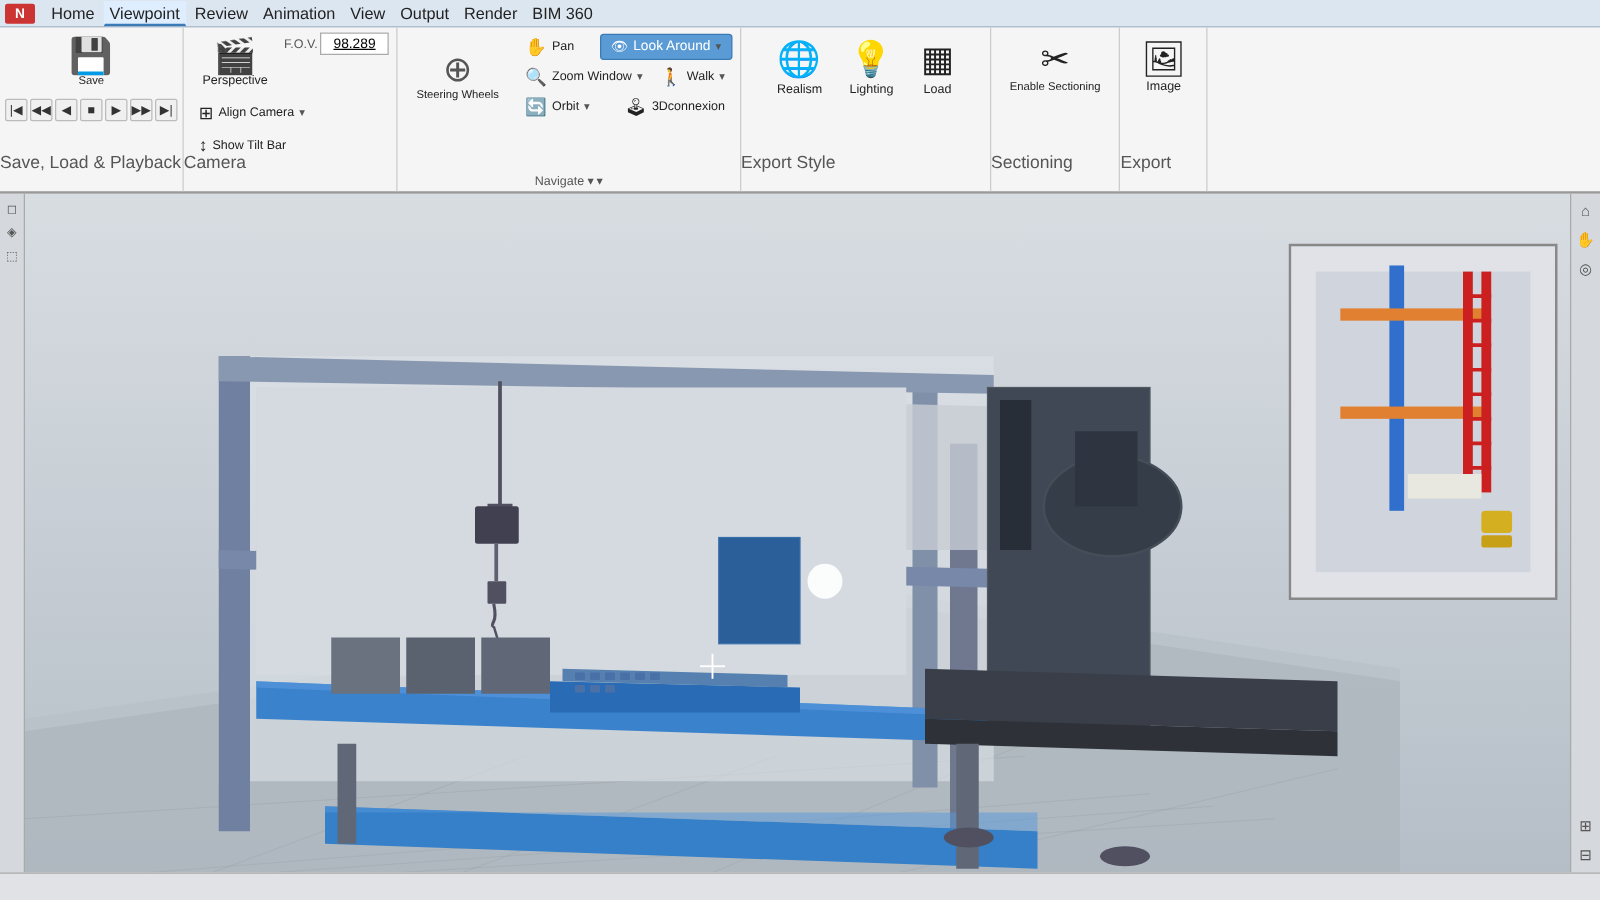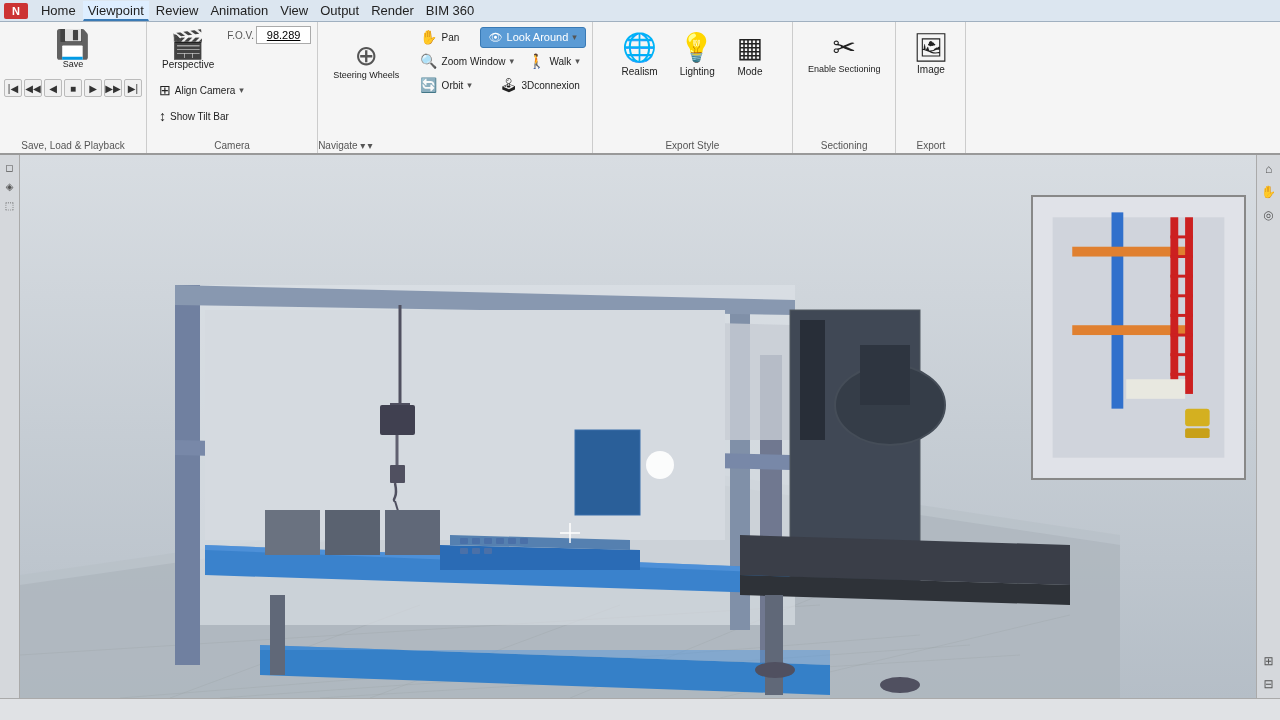--- a/index.html
+++ b/index.html
@@ -6,23 +6,23 @@
     body { width: 1280px; height: 720px; overflow: hidden; background: #c8c8c8; font-family: 'Segoe UI', Arial, sans-serif; font-size: 11px; }
 
     .ribbon-group {
       display: flex; flex-direction: column; align-items: center;
       border-right: 1px solid #ccc;
       padding: 4px 8px 2px 8px;
       min-width: 70px;
       position: relative;
     }
     .ribbon-group-label {
-      position: absolute; bottom: 2px;
-      font-size: 10px; color: #555;
-      width: 100%; text-align: center;
+      position: absolute; bottom: 16px;
+      font-size: 14px; color: #555;
+      width: 100%; 
     }
     .ribbon-group-content {
       display: flex; flex-direction: column; align-items: center; gap: 3px;
       padding-bottom: 16px;
     }
     .ribbon-btn-large {
       display: flex; flex-direction: column; align-items: center;
       cursor: pointer; padding: 4px 8px; border-radius: 3px;
       border: 1px solid transparent; background: transparent;
       font-size: 10px; color: #222; text-align: center;
@@ -237,39 +237,39 @@
             <span>Orbit</span>
             <span class="dropdown-arrow">▾</span>
           </div>
           <div class="ribbon-btn-small">
             <span class="sm-icon">🕹</span>
             <span>3Dconnexion</span>
           </div>
         </div>
       </div>
     </div>
-    <div class="ribbon-group-label" style="bottom:2px;position:absolute;width:100%;text-align:center;left:0;font-size:10px;color:#555;display:flex;align-items:center;gap:2px;">
+    <div class="ribbon-group-label" style="bottom:2px;position:absolute;width:100%;text-align:center;left:0;font-size:10px;color:#555;display:flex;align-items:center;justify-content:center;gap:2px;">
       <span>Navigate ▾</span>
       <span>▾</span>
     </div>
   </div>
 
   <div class="ribbon-group" style="min-width:200px;padding:4px 6px 18px 6px;">
     <div class="ribbon-group-content" style="flex-direction:row;gap:8px;padding-bottom:16px;">
       <div class="realism-btn">
         <span style="font-size:28px;">🌐</span>
         <span>Realism</span>
       </div>
       <div class="realism-btn">
         <span style="font-size:28px;">💡</span>
         <span>Lighting</span>
       </div>
       <div class="realism-btn">
         <span style="font-size:28px;">▦</span>
-        <span>Mode</span>
+        <span>Load</span>
       </div>
     </div>
     <div class="ribbon-group-label">Export Style</div>
   </div>
 
   <div class="ribbon-group" style="min-width:80px;padding:4px 6px 18px 6px;">
     <div class="ribbon-group-content" style="padding-bottom:16px;">
       <div class="ribbon-btn-large">
         <span style="font-size:28px;">✂</span>
         <span style="font-size:9px;text-align:center;">Enable

